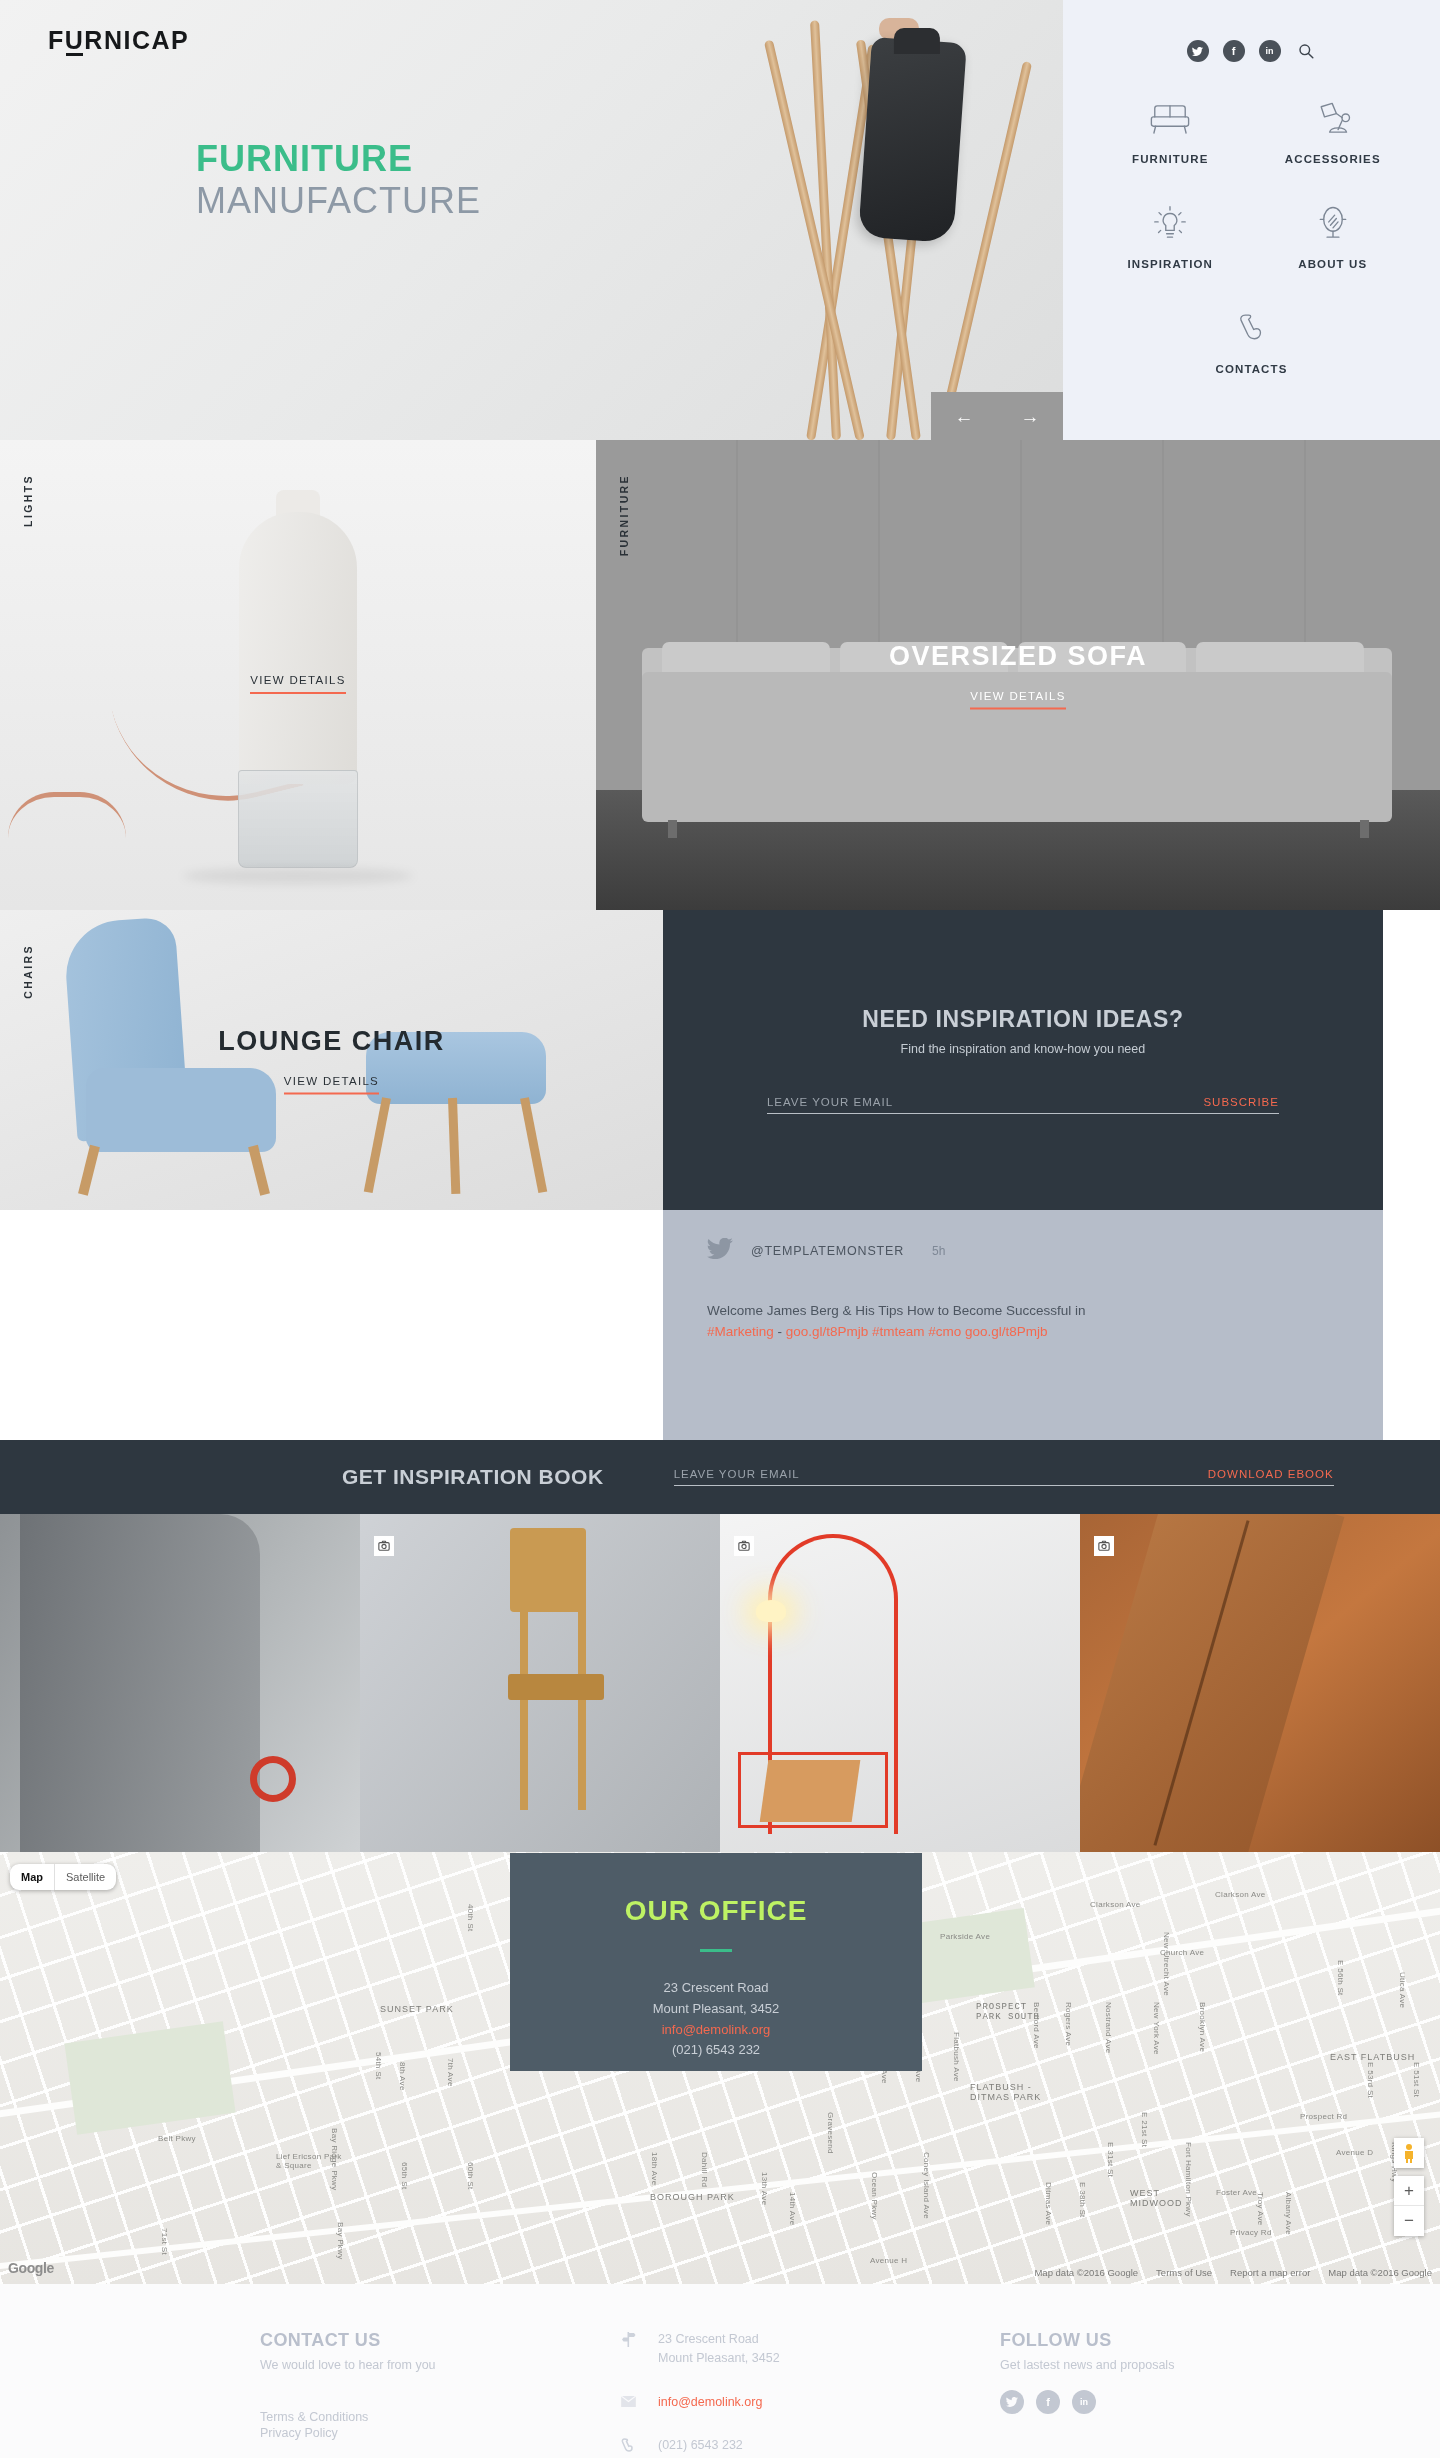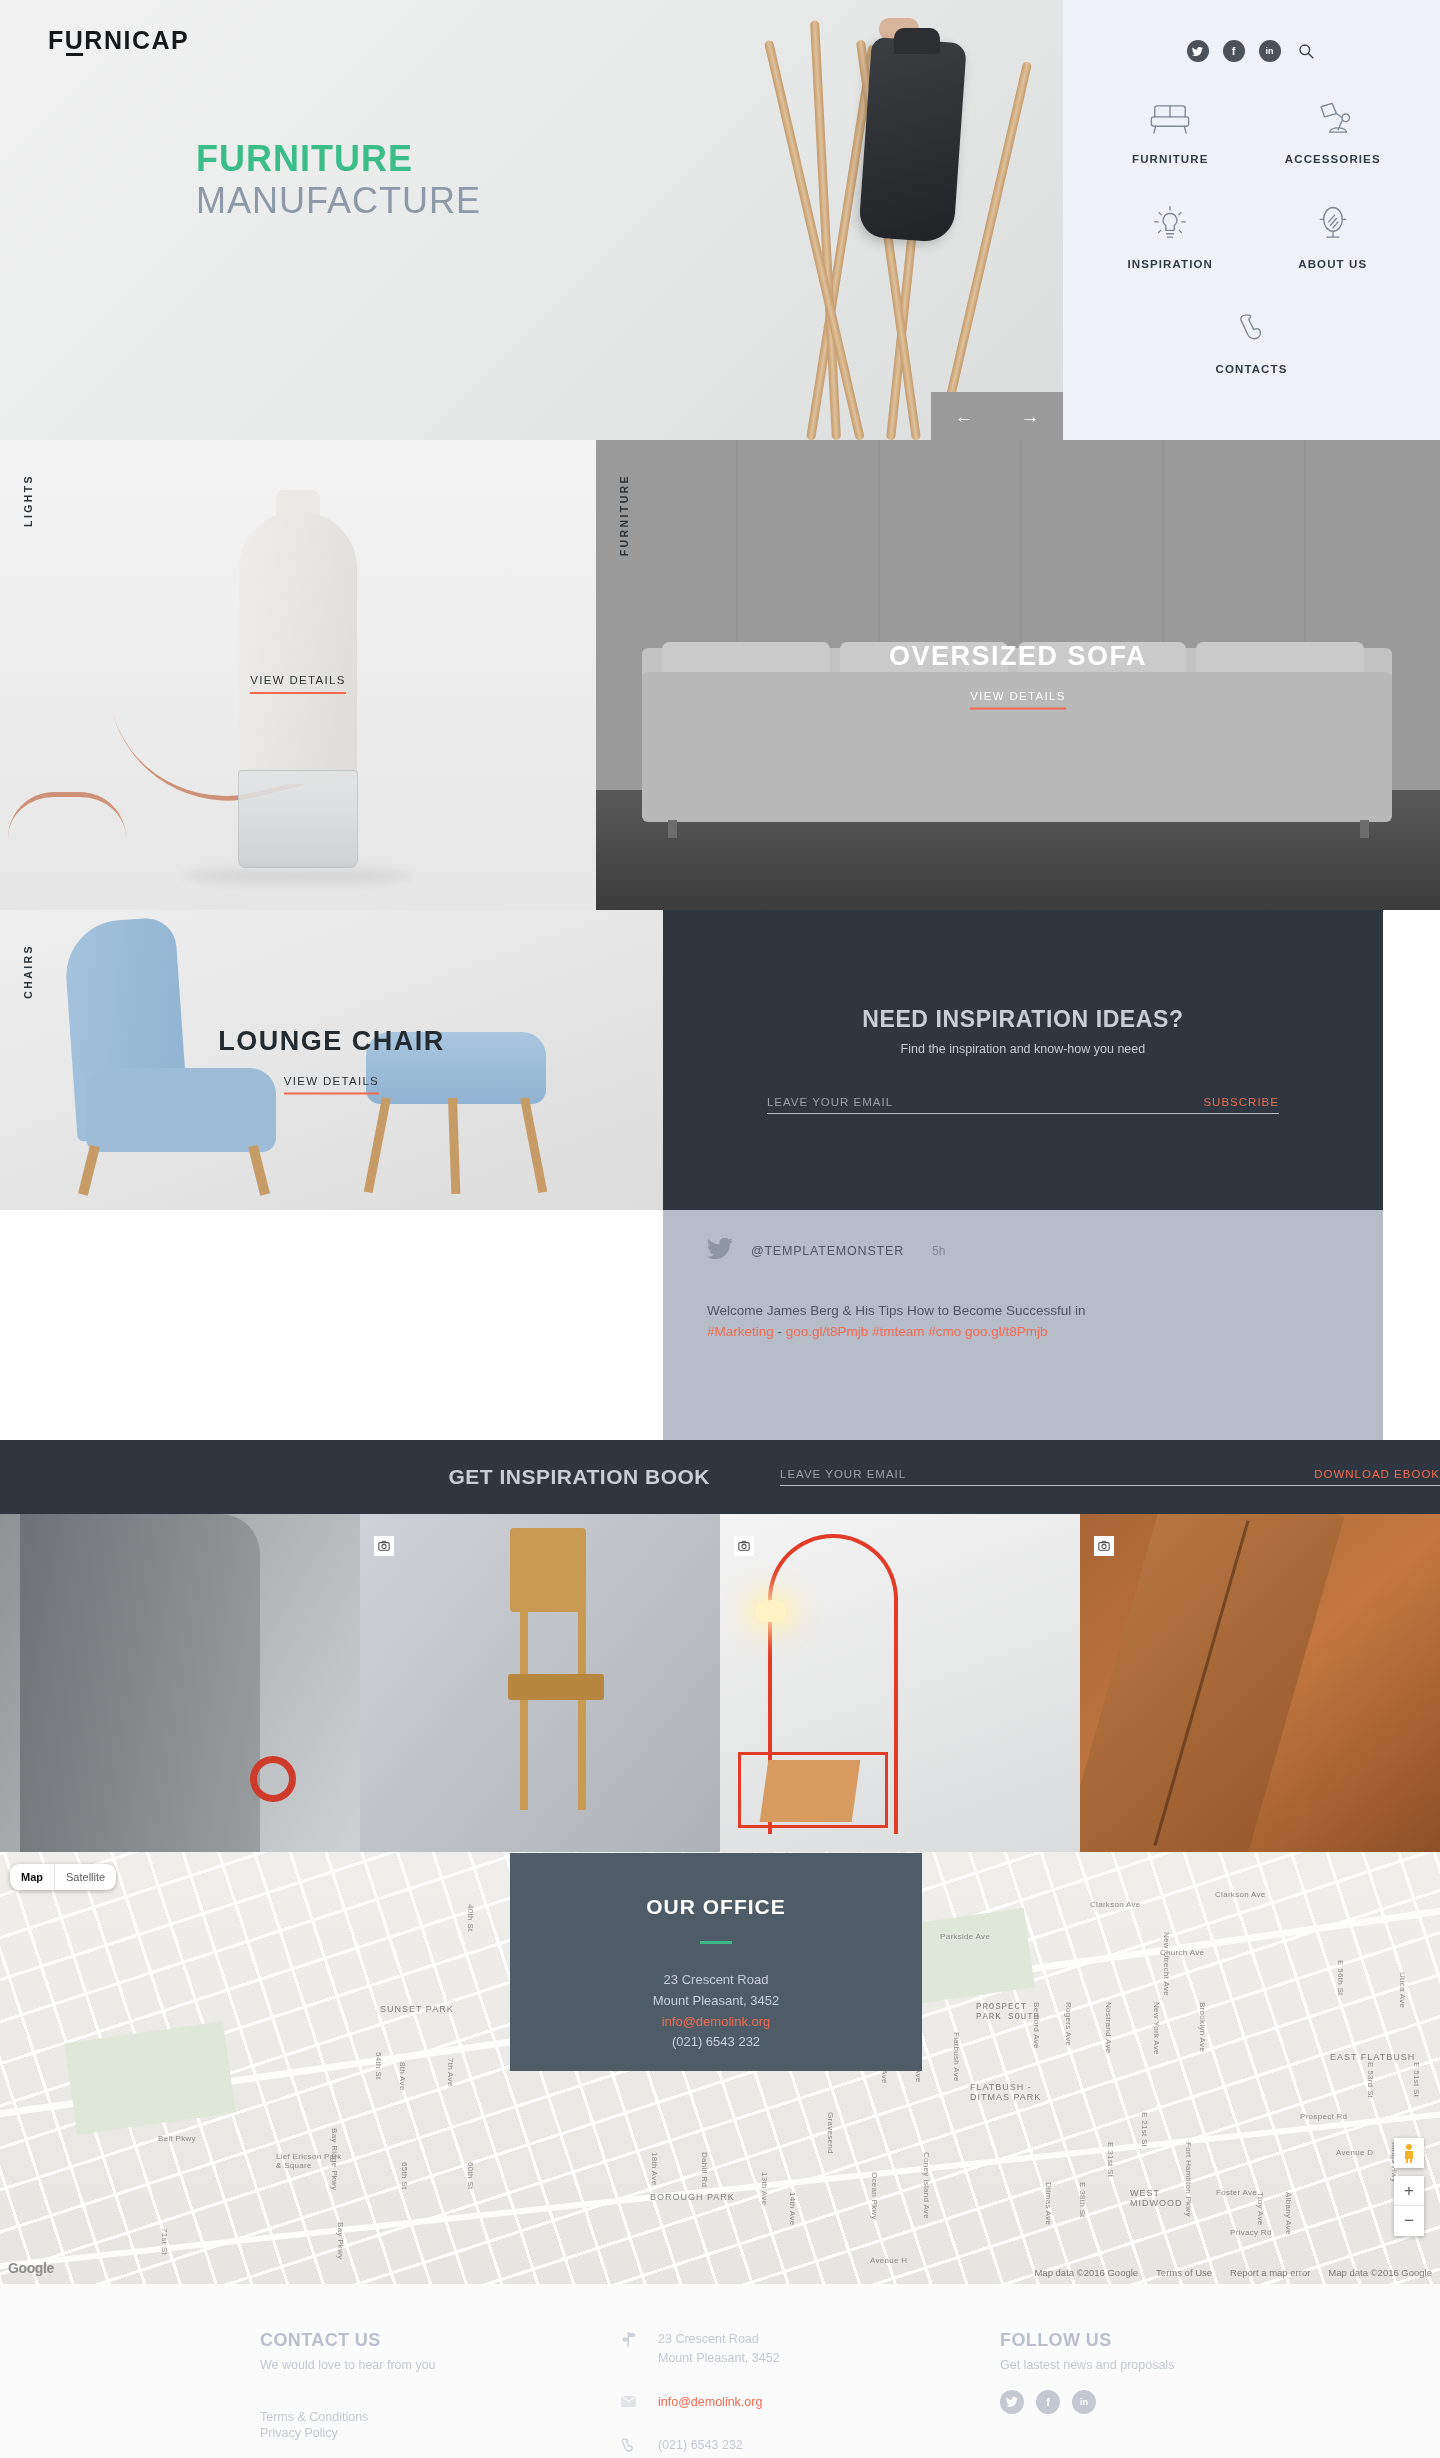--- a/index.html
+++ b/index.html
@@ -221,21 +221,21 @@
   .tw { width:720px; height:230px; background:#b6bdc9; padding:28px 44px; }
   .tw-head { display:flex; align-items:center; gap:18px; }
   .tw-handle { font-size:12.5px; letter-spacing:.8px; color:#4c5560; }
   .tw-time { font-size:12px; color:#7e8896; margin-left:10px; }
   .tw-body { margin-top:38px; font-size:13.5px; line-height:1.55; color:#4c5560; max-width:390px; }
   .tw-body .hl { color:#f4694f; }
 
   
   .ebook {
     width:1440px; height:74px; background:#2e3740;
-    display:flex; align-items:center;justify-content:flex-end;
+    display:flex; align-items:center;
   }
   .ebook h3 {
     font-size:21px; font-weight:bold; letter-spacing:.5px; color:#c9cfd6;
     margin-left:342px;
   }
   .ebook-form {
     margin-left:70px; width:660px; display:flex; align-items:flex-end;
     border-bottom:1px solid #b9bfc6; padding-bottom:5px;
   }
   .ebook-form input {
@@ -304,21 +304,21 @@
     font-size:11px; padding:7px 11px; color:#5b5b5b; cursor:pointer;
     font-family:"Liberation Sans", sans-serif;
   }
   .maptype div.active { color:#111; font-weight:bold; }
   .maptype div + div { border-left:1px solid #e0e0e0; }
   .office-card {
     position:absolute; left:510px; top:1px; width:412px; height:218px;
     background:#4e5c67; color:#fff; text-align:center; z-index:6;
     padding-top:42px;
   }
-  .office-card h3 { font-size:21px; font-weight:bold; letter-spacing:1px; color:#ffffff; }
+  .office-card h3 { font-size:28px; font-weight:bold; letter-spacing:1px; color:#bef264; }
   .office-card .rule { width:32px;height:3px;background:#3bbd8a;margin:22px auto 26px; }
   .office-card .line { font-size:13px; line-height:1.6; color:#c9cfd6; }
   .office-card .mail { color:#f4694f; }
   .google-logo {
     position:absolute; left:8px; bottom:8px; font-size:14px; font-weight:bold;
     color:#8d8d8d; z-index:5; letter-spacing:-.4px;
   }
   .map-attr {
     position:absolute; right:8px; bottom:6px; z-index:5;
     font-size:9.5px; color:#7a7a78; display:flex; gap:18px;

